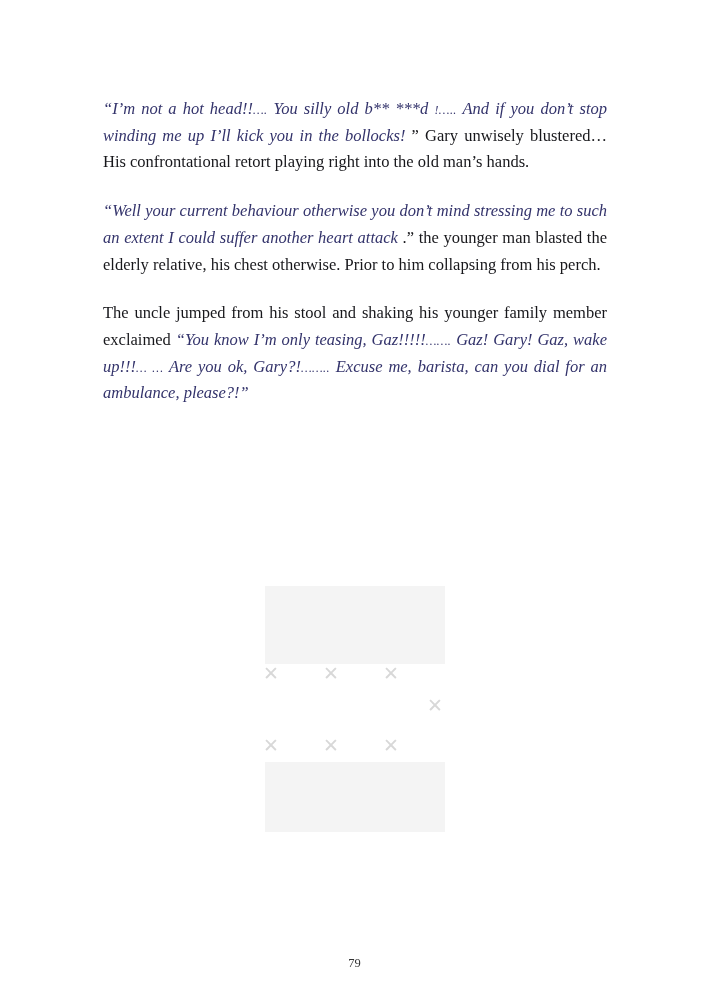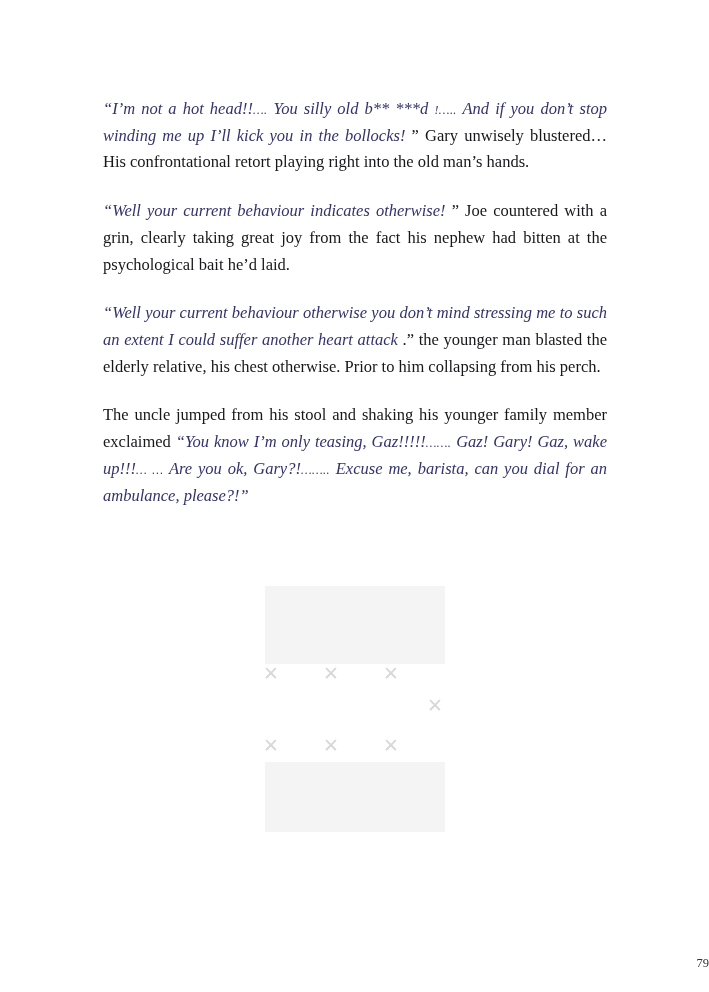--- a/index.html
+++ b/index.html
@@ -98,34 +98,33 @@
     width: 130px;
     height: 48px;
   }
   .scribble svg { display: block; }
 
   .folio {
     position: absolute;
     left: 0;
     top: 940px;
     width: 709px;
-    text-align: right;
+    text-align: center;
     font-size: 12.5px;
     color: #333333;
     font-family: "Liberation Serif", serif;
   }
 </style>
 </head>
 <body>
 
 <div class="page">
 
   <div class="text-column">
     <p class="para" id="para-1"><span class="it">“I’m not a hot head!!</span><span class="sm">….</span><span class="it"> You silly old b** ***d </span><span class="sm">!…..</span><span class="it"> And if you don’t stop winding me up I’ll kick you in the bollocks!</span><span class="rom"> ” Gary unwisely blustered… His confrontational retort playing right into the old man’s hands.</span></p>
-    <p class="para" id="para-2"><span class="it">“Well your current behaviour indicates otherwise!</span><span class="rom"> ” Joe countered with a grin, clearly taking great joy from the fact his nephew had bitten at the psychological bait he’d laid.</span></p>
     <p class="para" id="para-3"><span class="it">“Well your current behaviour otherwise you don’t mind stressing me to such an extent I could suffer another heart attack </span><span class="rom">.” the younger man blasted the elderly relative, his chest otherwise. Prior to him collapsing from his perch.</span></p>
     <p class="para" id="para-4"><span class="rom">The uncle jumped from his stool and shaking his younger family member exclaimed </span><span class="it">“You know I’m only teasing, Gaz!!!!!</span><span class="sm">…….</span><span class="it"> Gaz! Gary! Gaz, wake up!!!</span><span class="sm">… …</span><span class="it"> Are you ok, Gary?!</span><span class="sm">……..</span><span class="it"> Excuse me, barista, can you dial for an ambulance, please?!”</span></p>
   </div>
 
   <div class="figure">
     <div class="fig-band top"></div>
     <div class="fig-mid">
       <div class="scribble">
         <svg width="130" height="48" viewBox="0 0 130 48" fill="none" xmlns="http://www.w3.org/2000/svg">
           <g stroke="#3b3f86" stroke-width="2.1" stroke-linecap="round" fill="none">

